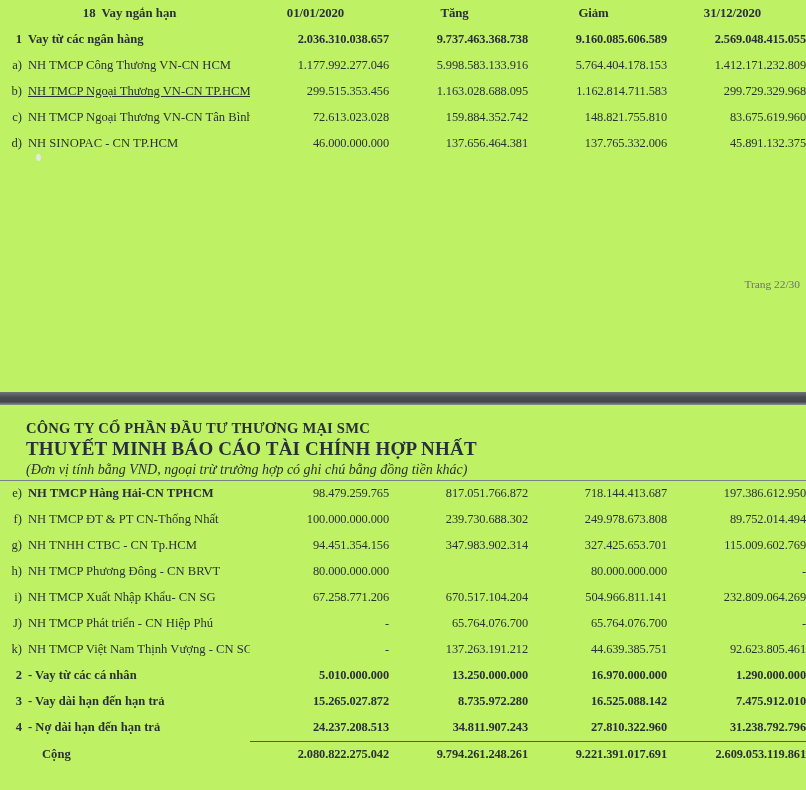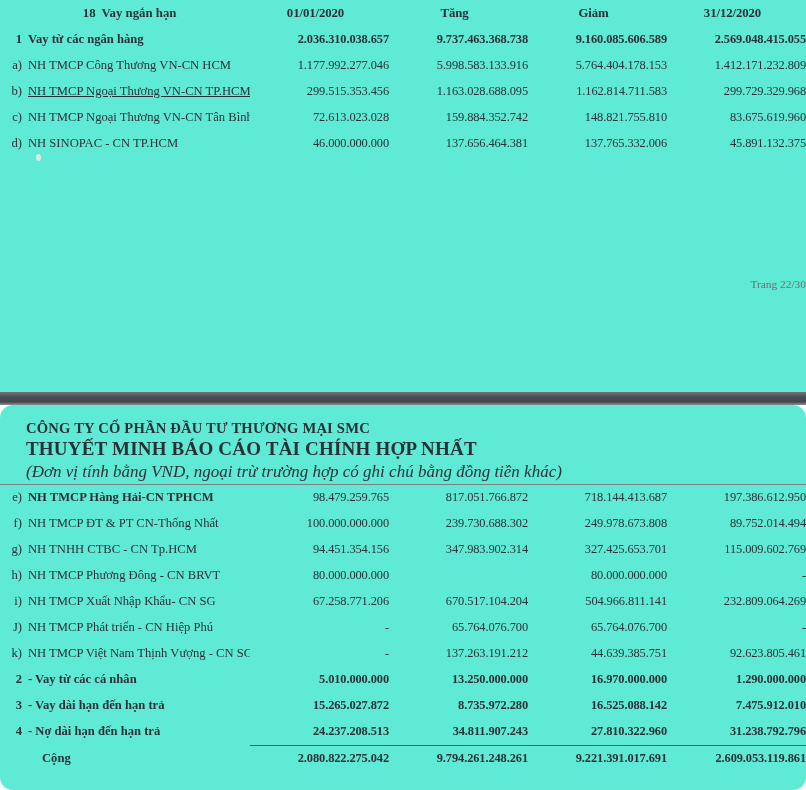--- a/index.html
+++ b/index.html
@@ -13,24 +13,24 @@
     position: relative;
     font-family: "Liberation Serif", "DejaVu Serif", serif;
     color: #2b3038;
     overflow: hidden;
   }
 
   .page {
     position: absolute;
     left: 0;
     width: 806px;
-    background: #5eead4;
+    background: #bef264;
   }
   .page-top { top: 0; height: 392px; }
-  .page-bottom { top: 405px; height: 385px; border-radius: 13px; }
+  .page-bottom { top: 405px; height: 385px; }
 
   .page-separator {
     position: absolute;
     left: 0;
     top: 392px;
     width: 806px;
     height: 13px;
     background: linear-gradient(to bottom, #6e7378 0%, #4a4e52 40%, #43474b 75%, #8d9196 100%);
   }
 
@@ -106,31 +106,31 @@
     font-size: 19px;
     letter-spacing: 0.2px;
   }
   .doc-header .ital {
     font-style: italic;
     font-weight: bold;
     font-size: 12.2px;
   }
   .doc-header .ital2 {
     font-style: italic;
-    font-size: 17px;
+    font-size: 14px;
   }
   .header-rule {
     margin-top: 1px;
     border-top: 1px solid #7b8087;
     width: 806px;
   }
 
   .page-num {
     position: absolute;
-    right: 0;
+    right: 6px;
     top: 278px;
     font-size: 11.4px;
     color: #6a7078;
   }
 
   .speck {
     position: absolute;
     left: 36px;
     top: 154px;
     width: 5px;

